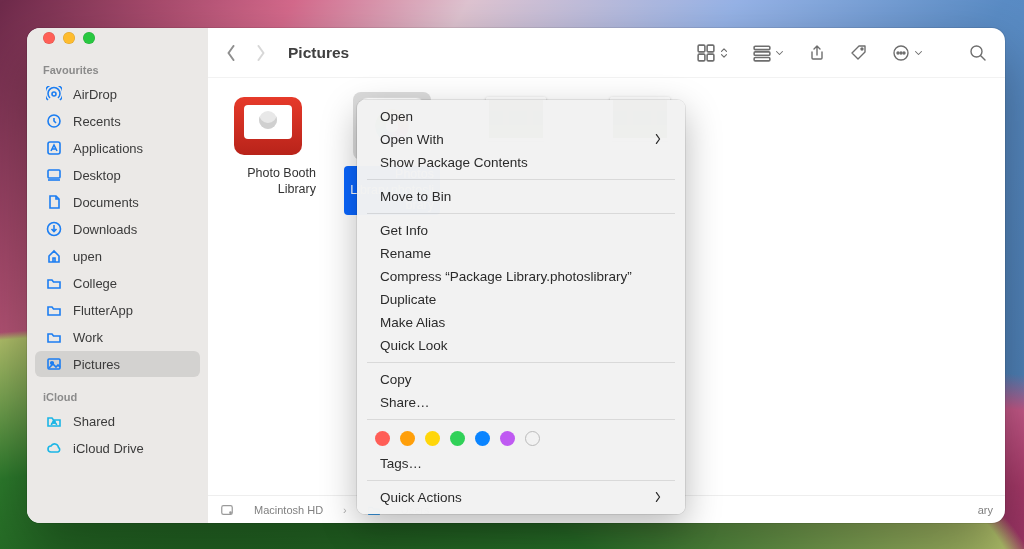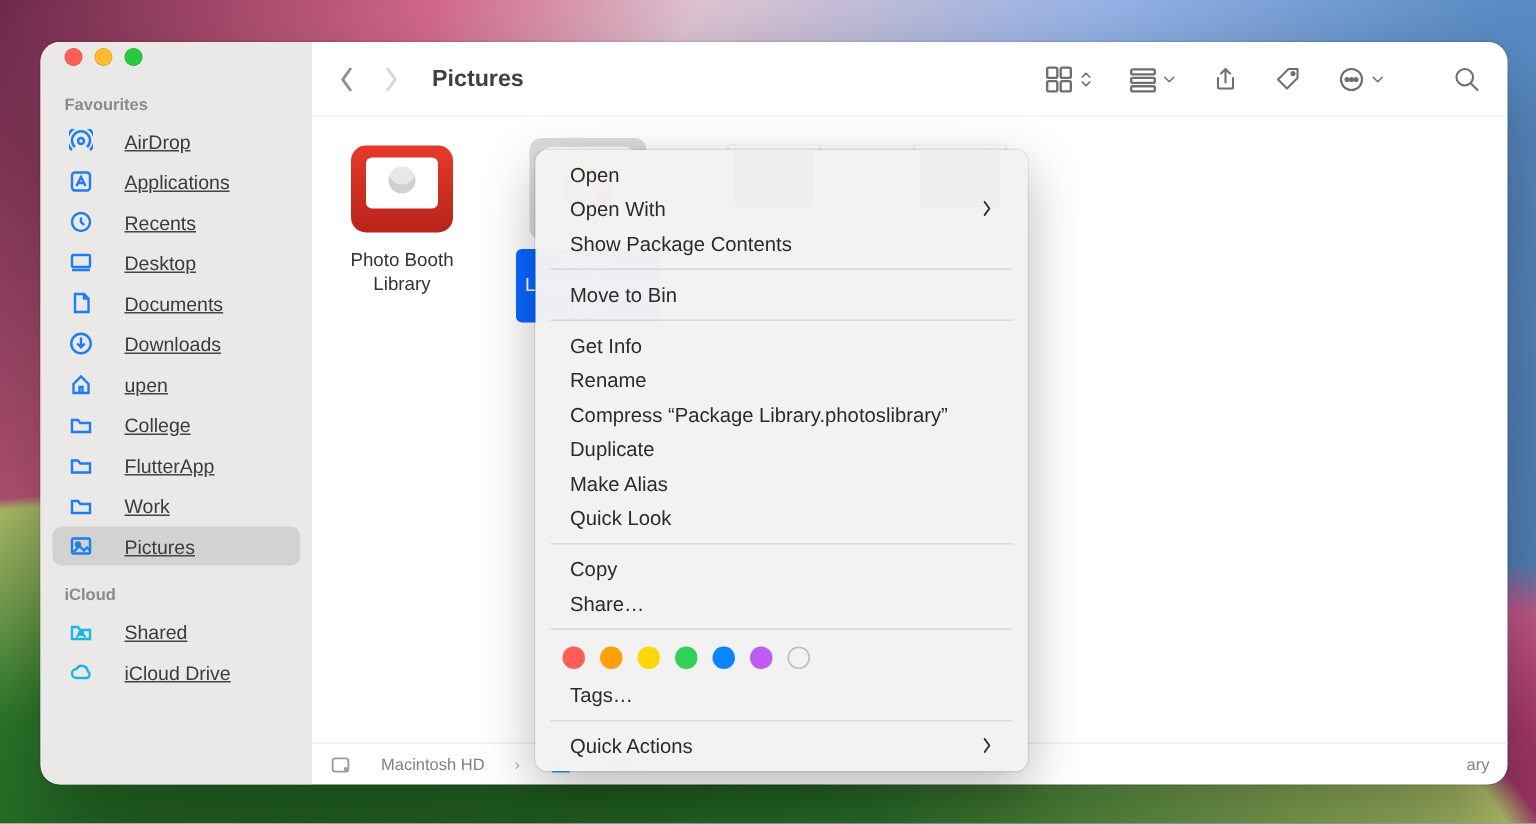--- a/index.html
+++ b/index.html
@@ -34,21 +34,21 @@
     padding-top: 4px;
     font-size: 13px;
     overflow: hidden;
   }
   .traffic-lights { display: flex; gap: 8px; padding: 0 0 14px 16px; }
   .tl { width: 12px; height: 12px; border-radius: 50%; }
   .tl.red { background: #ff5f57; box-shadow: inset 0 0 0 .5px rgba(0,0,0,.15);}
   .tl.yellow { background: #febc2e; box-shadow: inset 0 0 0 .5px rgba(0,0,0,.15);}
   .tl.green { background: #28c840; box-shadow: inset 0 0 0 .5px rgba(0,0,0,.15);}
   .section-label { color: #8b8b8b; font-size: 11px; font-weight: 600; padding: 6px 16px 4px; }
-  .sb-item { display: flex; align-items: center; gap: 20px; padding: 4px 10px; margin: 1px 8px; border-radius: 6px; color: #454545; cursor: default; text-decoration: underline; }
+  .sb-item { display: flex; align-items: center; gap: 10px; padding: 4px 10px; margin: 1px 8px; border-radius: 6px; color: #454545; cursor: default; }
   .sb-item.selected { background: rgba(0,0,0,0.10); }
   .sb-item .ic { width: 18px; height: 18px; display:flex; align-items:center; justify-content:center; color:#1c7ef2; }
   .sb-item .ic svg { width: 16px; height: 16px; stroke: currentColor; fill: none; stroke-width: 1.6; }
   .sb-item span.label { font-size: 13px; color: #3b3b3b; }
   .icloud .ic { color:#1bb6e6; }
 
   
   .main { flex:1; display:flex; flex-direction:column; position:relative; }
   .toolbar {
     height: 50px; display:flex; align-items:center; padding: 0 18px; gap: 16px;
@@ -60,21 +60,21 @@
   .chev.fwd { opacity:.35; }
   .title { font-size:15.5px; font-weight:600; color:#404040; margin-left: 6px; }
   .spacer { flex:1; }
   .tool { color:#6e6e6e; display:flex; align-items:center; gap:4px; }
   .tool svg { width:18px; height:18px; stroke:currentColor; fill:none; stroke-width:1.4; }
   .toolbar-group { display:flex; gap:24px; align-items:center; }
 
   .content { flex:1; padding: 14px 12px 0 12px; display:flex; align-items:flex-start; gap: 28px; position:relative; }
   .file { width: 96px; display:flex; flex-direction:column; align-items:center; gap:6px; }
   .thumb { width:68px; height:58px; border-radius:6px; display:flex; align-items:center; justify-content:center; }
-  .file .fname { font-size:12.5px; text-align:center; line-height:1.25; color:#333; max-width:96px; word-wrap:break-word; }
+  .file .fname { font-size:12.5px; text-align:right; line-height:1.25; color:#333; max-width:96px; word-wrap:break-word; }
   .file.selected .thumb-wrap { background:#dcdcdc; border-radius:8px; padding:5px; }
   .file.selected .fname { background:#0a66ff; color:#fff; border-radius:4px; padding:1px 6px; }
   .thumb-wrap { padding:5px; }
   .thumb.photobooth { background: linear-gradient(#e63a2a,#b8231a); border-radius:10px; position:relative; }
   .thumb.photobooth::before { content:""; position:absolute; inset:8px 10px 16px 10px; background:#fff; border-radius:4px; }
   .thumb.photobooth::after { content:""; position:absolute; top:14px; left:50%; transform:translateX(-50%); width:18px; height:18px; border-radius:50%; background:#e8e8e8; box-shadow: 0 -6px 0 0 #d0d0d0 inset; }
   .thumb.photos { background:#fff; border:1px solid #e0e0e0; border-radius:10px; display:flex; align-items:center; justify-content:center; }
   .thumb.photos .flower { width:34px; height:34px; background: conic-gradient(#f9c23c,#f39619,#ef6c3a,#ec4b67,#c84fa6,#7b5fd6,#4a90e2,#4ec1b6,#6fcf5a,#b8d840,#f9c23c); border-radius:50%; mask: radial-gradient(circle at center,transparent 26%, black 27%); -webkit-mask: radial-gradient(circle at center,transparent 26%, black 27%);}
   .thumb.img { width:60px; height:44px; background: linear-gradient(#3a4a1c 30%,#2a360f 30% 65%,#4a5824 65%); border:3px solid #fff; box-shadow:0 1px 3px rgba(0,0,0,.3); border-radius:2px; position:relative; }
   .thumb.img::before{ content:""; position:absolute; top:0; left:14px; width:6px; height:65%; background:#2b2b18;}
@@ -212,32 +212,32 @@
       <span class="ic">
           <svg viewBox="0 0 16 16">
             <use href="#i-airdrop"></use>
           </svg>
         </span>
       <span class="label">AirDrop</span>
     </div>
     <div class="sb-item">
       <span class="ic">
           <svg viewBox="0 0 16 16">
+            <use href="#i-clock"></use>
+          </svg>
+        </span>
+      <span class="label">Recents</span>
+    </div>
+    <div class="sb-item">
+      <span class="ic">
+          <svg viewBox="0 0 16 16">
             <use href="#i-app"></use>
           </svg>
         </span>
       <span class="label">Applications</span>
-    </div>
-    <div class="sb-item">
-      <span class="ic">
-          <svg viewBox="0 0 16 16">
-            <use href="#i-clock"></use>
-          </svg>
-        </span>
-      <span class="label">Recents</span>
     </div>
     <div class="sb-item">
       <span class="ic">
           <svg viewBox="0 0 16 16">
             <use href="#i-desktop"></use>
           </svg>
         </span>
       <span class="label">Desktop</span>
     </div>
     <div class="sb-item">

